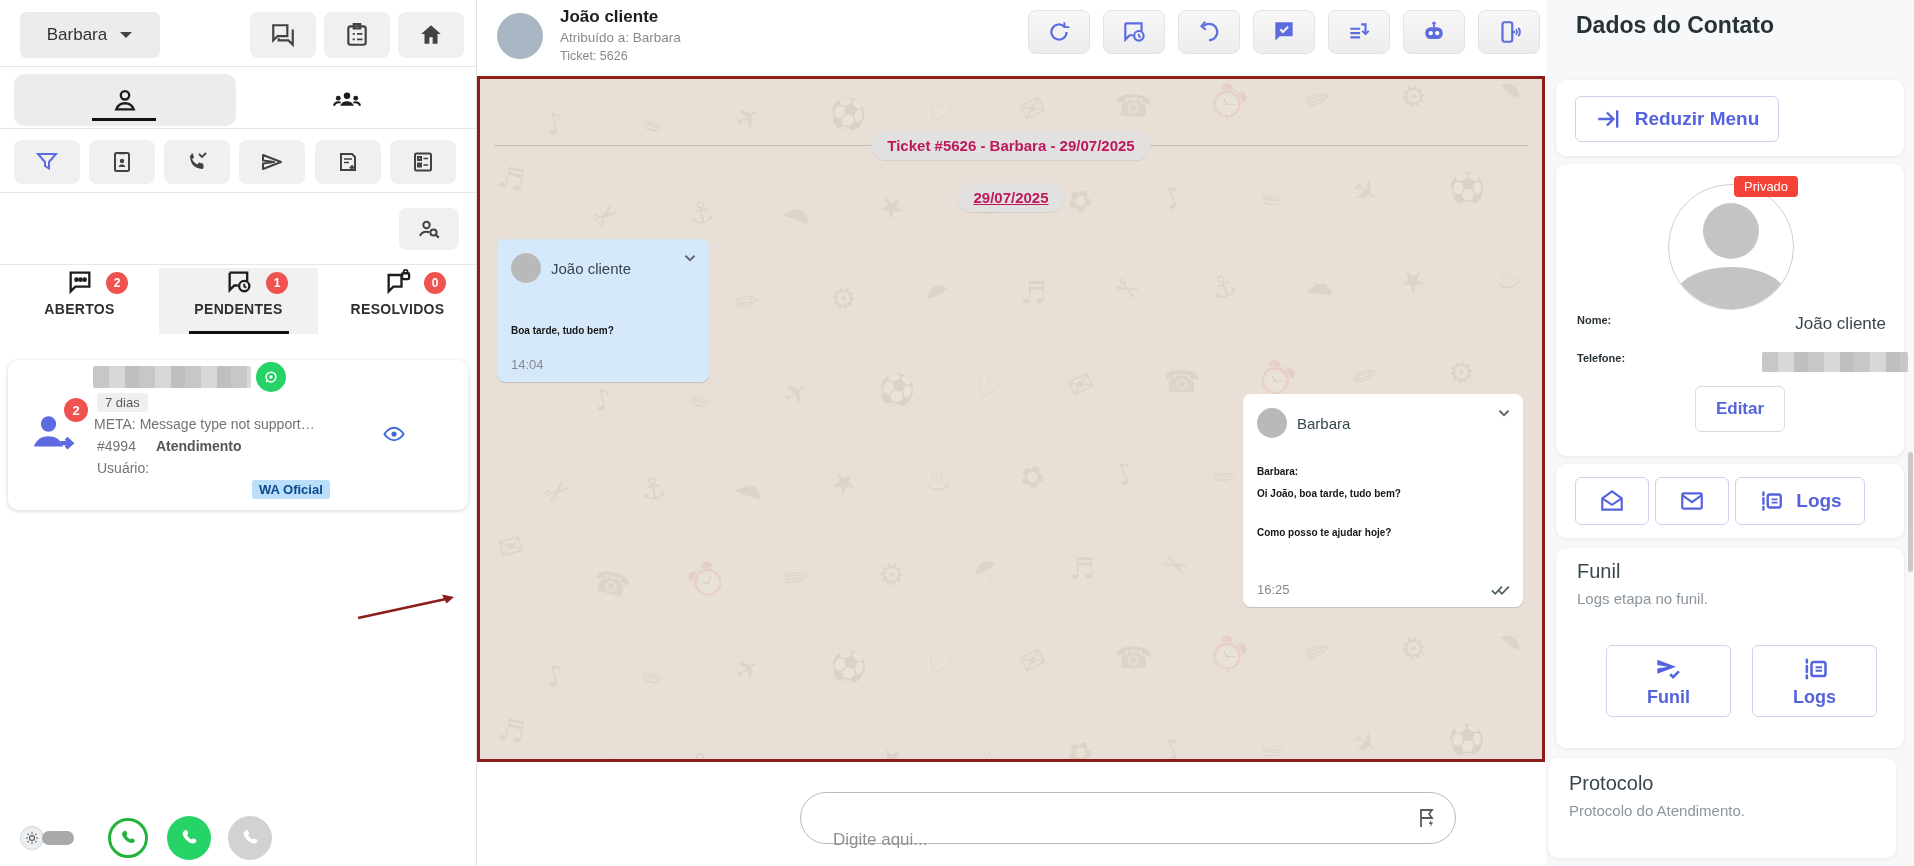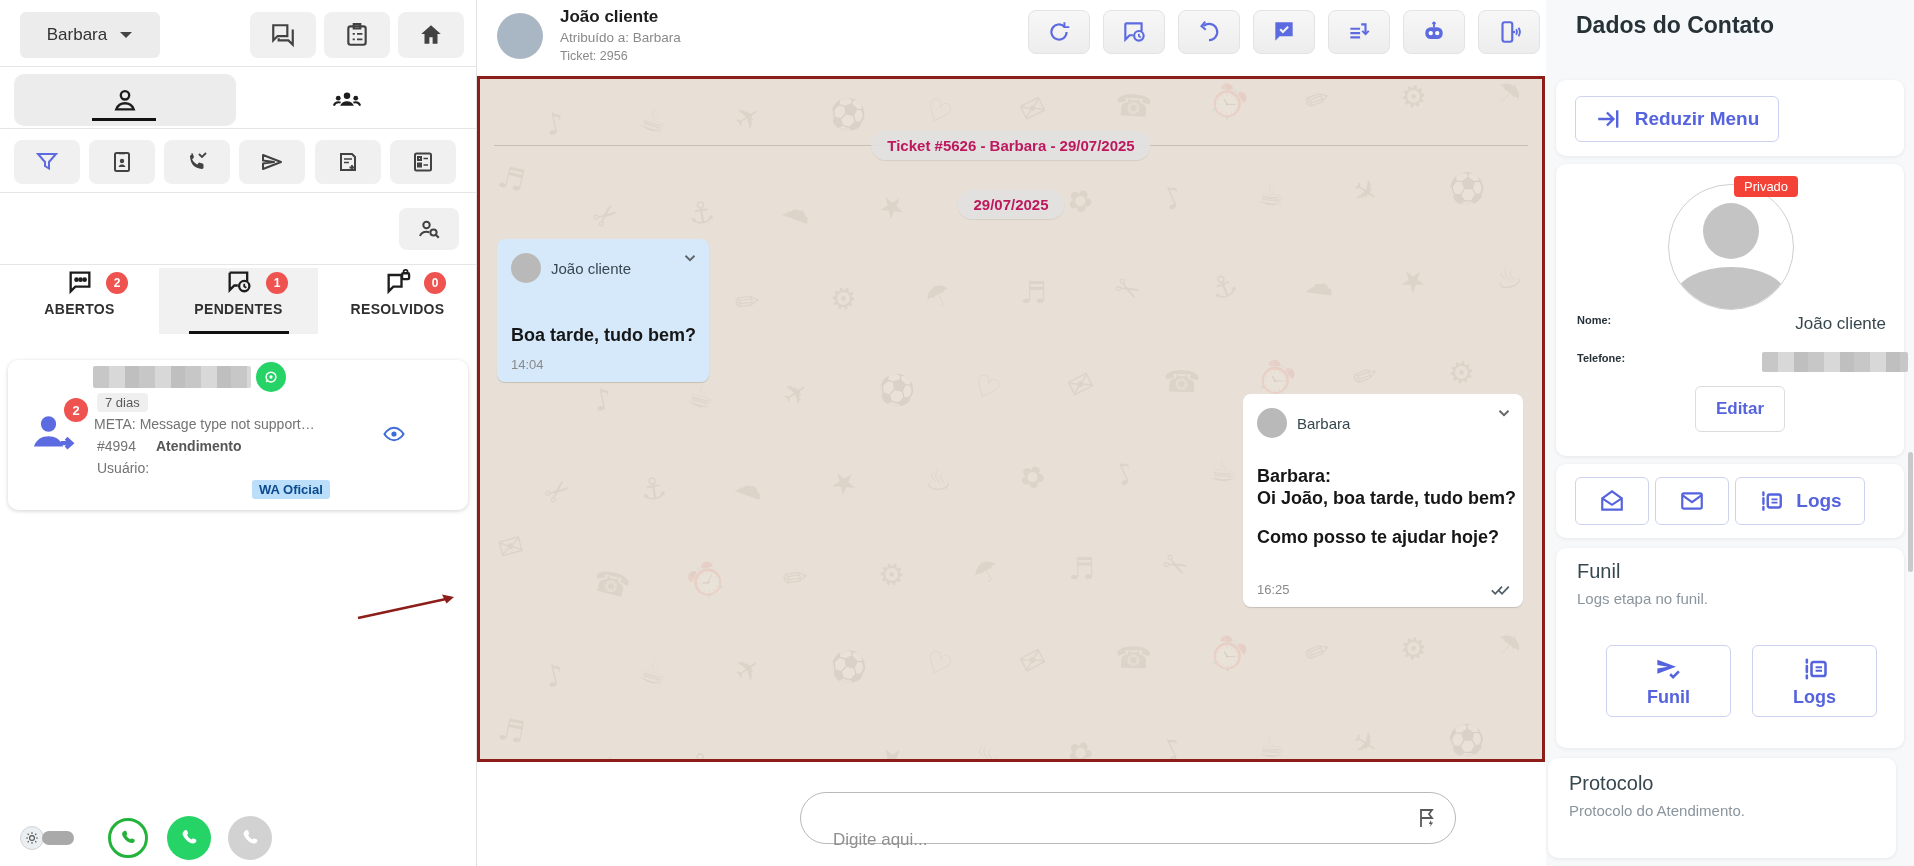--- a/index.html
+++ b/index.html
@@ -47,21 +47,21 @@
   .doodle-layer{position:absolute;left:0;top:0;width:100%;height:100%;pointer-events:none;}
   .doodle-layer span{position:absolute;font-size:30px;color:#6f6255;opacity:.09;font-family:"DejaVu Sans",sans-serif;}
   .sys-chip{position:absolute;left:50%;transform:translateX(-50%);background:rgba(225,225,225,.92);color:#be185d;
             font-weight:bold;font-size:15px;border-radius:16px;padding:6px 16px;white-space:nowrap;
             box-shadow:0 1px 1px rgba(0,0,0,.08);}
   .sys-line{position:absolute;left:14px;right:14px;top:66px;height:1px;background:rgba(0,0,0,.14);}
   .bubble{position:absolute;border-radius:8px;box-shadow:0 1px 1px rgba(0,0,0,.15);}
   .bubble .b-avatar{position:absolute;left:14px;top:14px;width:30px;height:30px;border-radius:50%;background:#b9b9b9;}
   .bubble .b-name{position:absolute;left:54px;top:21px;font-size:15px;color:#37474f;}
   .bubble .b-chev{position:absolute;right:10px;top:10px;color:#5f6368;}
-  .bubble .b-text{font-size:18px;font-weight:bold;color:#161616;}
+  .bubble .b-text{font-size:10px;font-weight:bold;color:#161616;}
   .bubble .b-time{position:absolute;left:14px;bottom:10px;font-size:13px;color:#8a8a8a;}
   .composer{left:477px;top:762px;width:1068px;height:104px;background:#fff;}
   .comp-input{left:800px;top:792px;width:656px;height:52px;border:1.5px solid #b9b9b9;border-radius:27px;background:#fff;
               display:flex;align-items:center;padding:0 16px 0 30px;}
   .comp-input input{flex:1;border:none;outline:none;font-size:17px;color:#be185d;background:transparent;
                     font-family:"Liberation Sans","DejaVu Sans",sans-serif;margin-top:44px;}
   .comp-input input::placeholder{color:#8f8f8f;}
 
   
   .right-panel{left:1546px;top:0;width:368px;height:866px;background:#f7f8fa;}
@@ -270,21 +270,21 @@
       <svg class="ic" width="24" height="24" viewBox="0 0 24 24">
           <path d="M7 5c1.5-1.5 3-1 3.5.5l.5 1.8c.2.7-.3 1.2-.9 1.6 1 2 2.5 3.5 4.5 4.5.4-.6.9-1.1 1.6-.9l1.8.5c1.5.5 2 2 .5 3.5-1 1-3 1.5-5.5.2-2.8-1.4-5.3-3.9-6.7-6.7C5 8 5.5 6.5 7 5z" fill="#fff"></path>
         </svg>
     </div>
   </div>
 
   <div class="abs chat-header">
     <div class="abs chat-avatar" style="left:20px;top:13px;"></div>
     <div class="abs" style="left:83px;top:7px;font-size:17px;font-weight:bold;color:#1c1c1c;">João cliente</div>
     <div class="abs" style="left:83px;top:30px;font-size:13.5px;color:#8a8a8a;">Atribuído a: Barbara</div>
-    <div class="abs" style="left:83px;top:49px;font-size:12.5px;color:#8a8a8a;">Ticket: 2956</div>
+    <div class="abs" style="left:83px;top:49px;font-size:12.5px;color:#8a8a8a;">Ticket: 5626</div>
 
     <div class="abs hdr-btn" style="left:551px;">
       <svg class="ic" width="26" height="26" viewBox="0 0 24 24" fill="none" stroke="currentColor" stroke-width="2">
         <path d="M19 12a7 7 0 11-2-4.9"></path>
           <path d="M17 3v4.5h4.5" stroke-width="1.8"></path>
         </svg>
     </div>
     <div class="abs hdr-btn" style="left:626px;">
       <svg class="ic" width="26" height="26" viewBox="0 0 24 24" fill="none" stroke="currentColor" stroke-width="2">
         <path d="M4 4h15v7.2M11 15H8l-4 4V4"></path>
@@ -425,21 +425,21 @@
         <span style="left: 588px; top: 656px; transform: rotate(25deg);">✿</span>
         <span style="left: 683px; top: 653px; transform: rotate(-26deg);">♪</span>
         <span style="left: 778px; top: 650px; transform: rotate(3deg);">☕</span>
         <span style="left: 873px; top: 647px; transform: rotate(32deg);">✈</span>
         <span style="left: 968px; top: 644px; transform: rotate(-19deg);">⚽</span>
         <span style="left: 1063px; top: 641px; transform: rotate(10deg);">♡</span>
       </div>
 
     <div class="sys-line"></div>
     <div class="sys-chip" style="top:52px;">Ticket #5626 - Barbara - 29/07/2025</div>
-    <div class="sys-chip" style="top:111px;">29/07/2025</div>
+    <div class="sys-chip" style="top:104px;text-decoration:underline;">29/07/2025</div>
 
     <div class="bubble" style="left:17px;top:160px;width:212px;height:143px;background:#d5e9fb;">
       <div class="b-avatar"></div>
       <div class="b-name">João cliente</div>
       <svg class="ic b-chev" width="18" height="18" viewBox="0 0 24 24" fill="none" stroke="currentColor" stroke-width="2.4">
           <path d="M6 9l6 6 6-6"></path>
         </svg>
       <div class="b-text abs" style="left:14px;top:86px;">Boa tarde, tudo bem?</div>
       <div class="b-time">14:04</div>
     </div>

